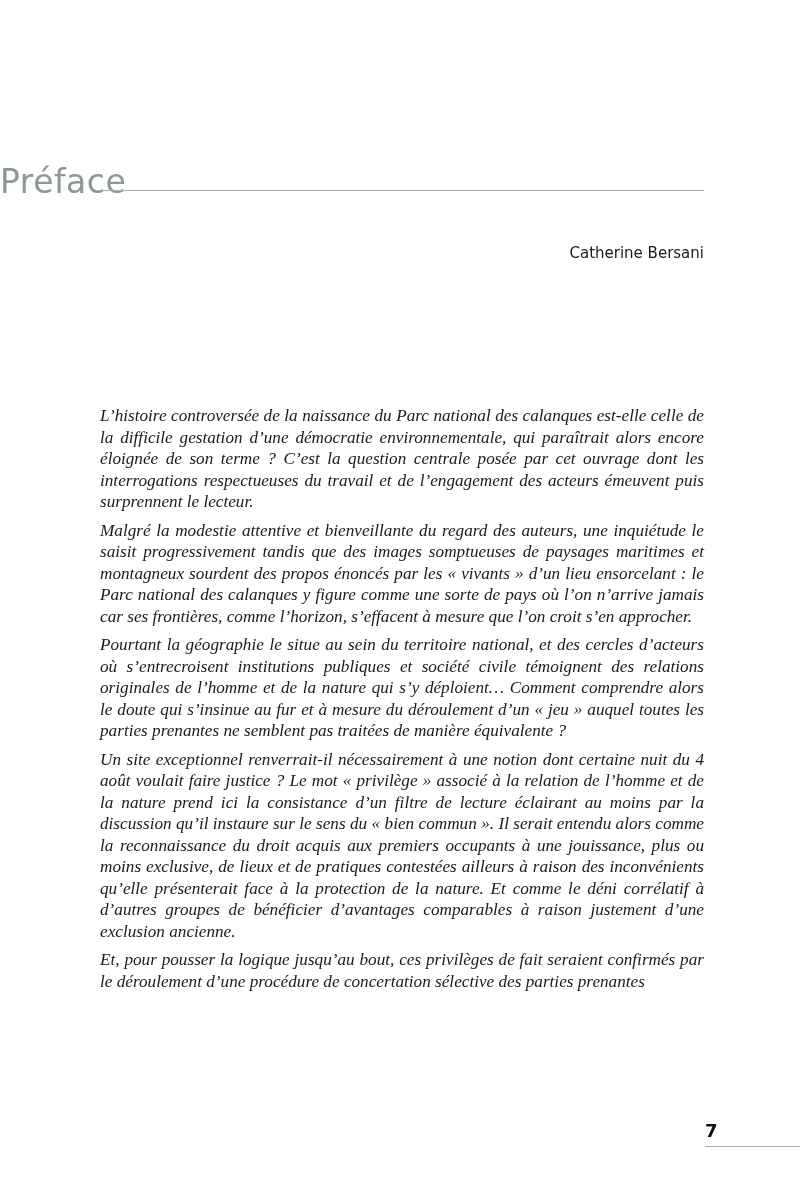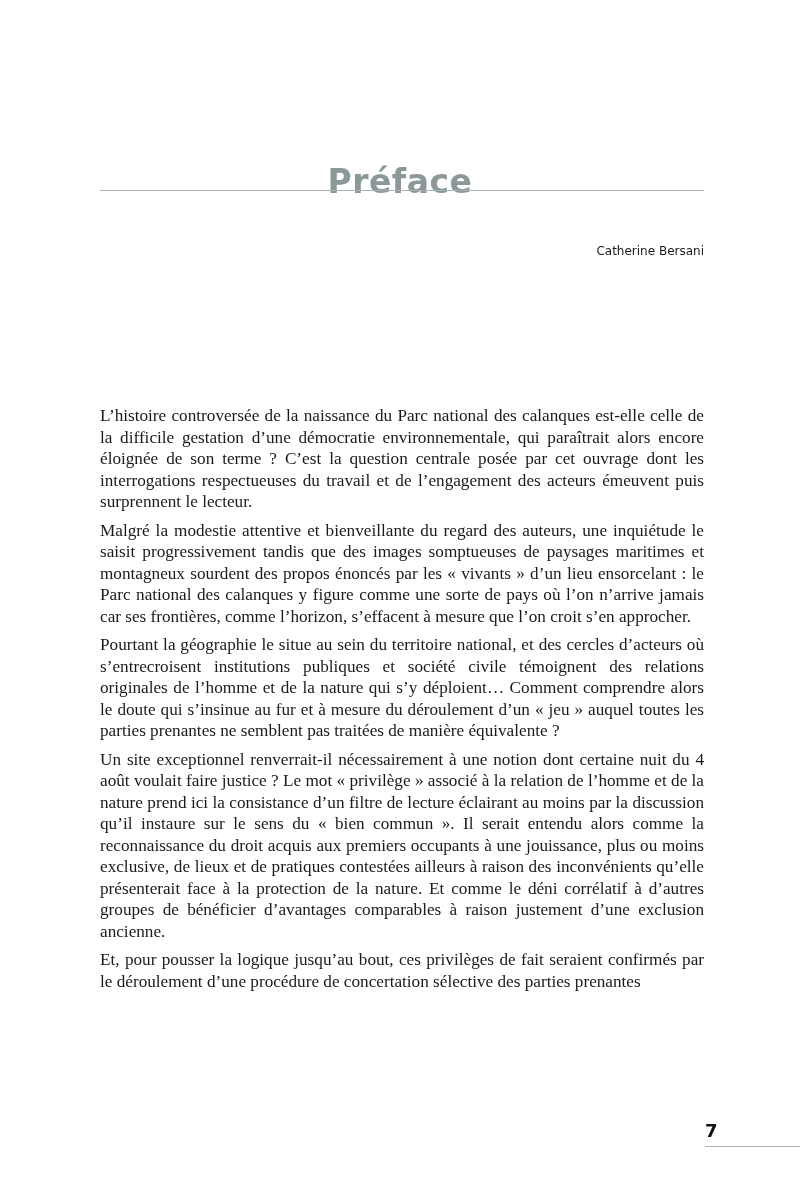--- a/index.html
+++ b/index.html
@@ -11,54 +11,54 @@
       width: 800px;
       height: 1200px;
       position: relative;
       overflow: hidden;
     }
     .title {
       position: absolute;
       left: 0;
       top: 140px;
       width: 800px;
-      text-align: center;
       font-family: "DejaVu Sans", sans-serif;
-      font-weight: bold;
+      font-weight: normal;
       font-size: 33px;
       color: #8c9898;
       letter-spacing: 0.5px;
     }
     .title-rule {
       position: absolute;
       left: 100px;
       top: 190px;
       width: 604px;
       height: 0;
       border-top: 1.5px solid #a9b3b3;
     }
     .author {
       position: absolute;
       right: 96px;
       top: 244px;
       font-family: "DejaVu Sans", sans-serif;
-      font-size: 12px;
+      font-size: 15px;
       color: #1a1a1a;
     }
     .body-text {
       position: absolute;
       left: 100px;
       top: 405px;
       width: 604px;
       font-family: "Liberation Serif", serif;
       font-size: 17.2px;
       line-height: 21.5px;
       color: #1a1a1a;
       text-align: justify;
       hyphens: manual;
+      font-style: italic;
     }
     .body-text p {
       margin: 0 0 7px 0;
       padding: 0;
     }
     .page-number {
       position: absolute;
       left: 705px;
       top: 1120px;
       font-family: "DejaVu Sans", sans-serif;

